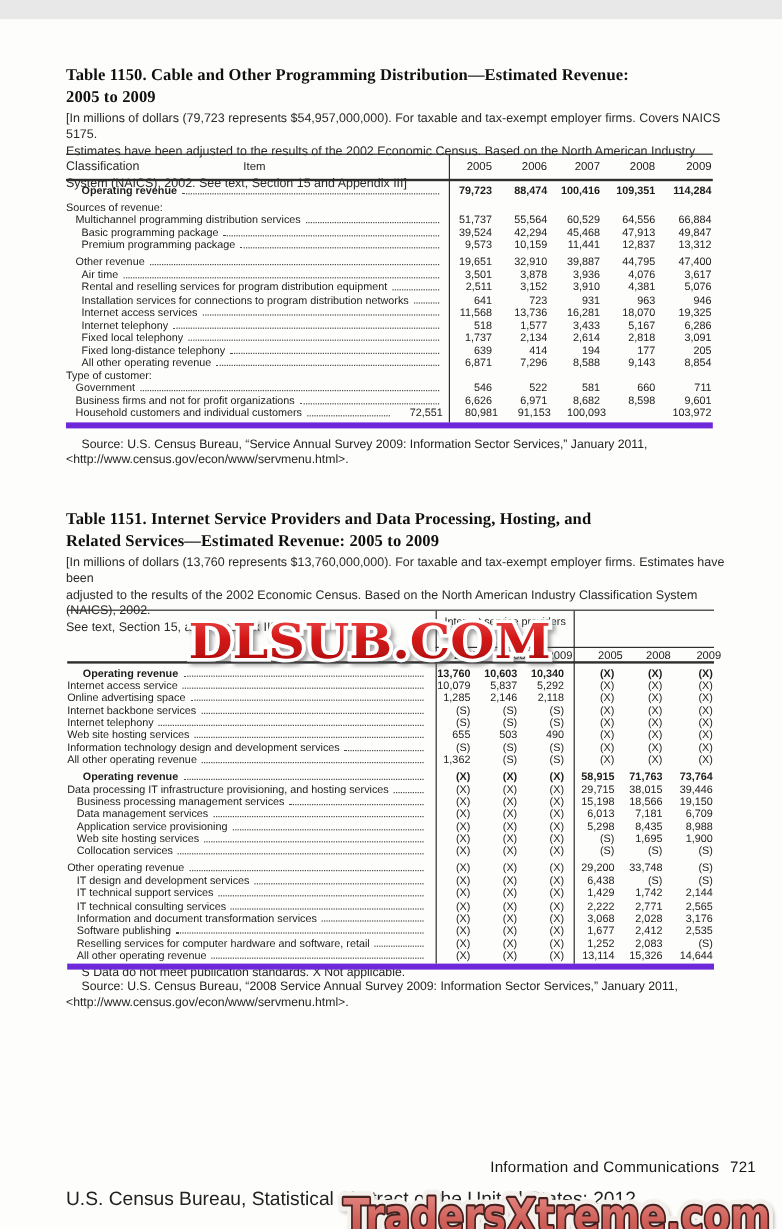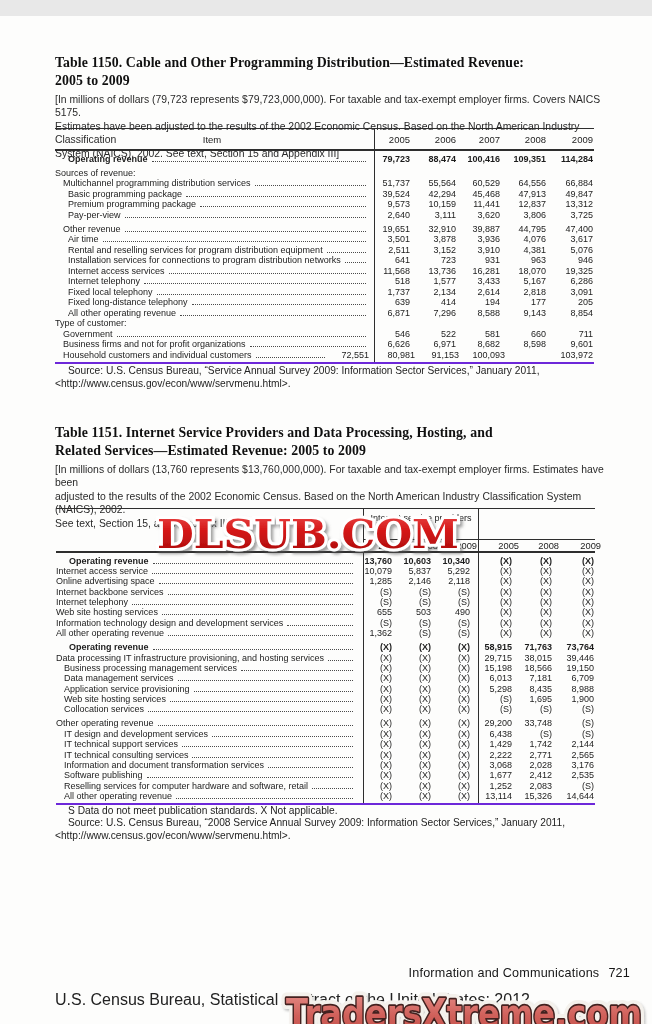--- a/index.html
+++ b/index.html
@@ -6,21 +6,21 @@
   .page{position:relative;width:652px;height:1024px;background:#fdfdfc;overflow:hidden;
         font-family:"Liberation Sans",sans-serif;color:#1c1c1c;margin:16px auto;}
   .abs{position:absolute;}
 
   
   .ttl{left:55px;width:566px;font-family:"Liberation Serif",serif;font-weight:700;
        font-size:13.8px;line-height:17.5px;color:#101010;letter-spacing:.1px;z-index:7;}
   .note{left:55px;width:554px;font-size:10.4px;line-height:13.4px;color:#2a2a2a;}
 
   
-  .tbl{border-top:1px solid #2e2e2e;border-bottom:2px solid #6d28d9;width:539px;z-index:1;}
+  .tbl{border-top:1px solid #2e2e2e;border-bottom:5px solid #6d28d9;width:539px;z-index:1;}
   .vrule{position:absolute;top:0;bottom:0;width:1px;background:#2e2e2e;}
   .trow{display:flex;align-items:baseline;height:10.5px;line-height:10.5px;font-size:9px;white-space:nowrap;}
   .trow.gap{margin-top:3.5px;}
   .trow.bold{font-weight:700;}
   .lbl{flex:0 1 auto;overflow:visible;}
   .leader{flex:1 1 4px;min-width:4px;border-bottom:1px dotted #4a4a4a;margin:0 3px 2px 4px;}
   .cell{flex:0 0 auto;text-align:right;padding-right:1px;}
 
   
   .t1150{left:55px;top:112px;}
@@ -59,21 +59,21 @@
 <body>
 
 <div class="page">
 
   <div class="abs ttl" style="top:38px">
     <div>Table 1150. Cable and Other Programming Distribution—Estimated Revenue:</div>
     <div>2005 to 2009</div>
   </div>
 
   <div class="abs note" style="top:77px">
-    <div>[In millions of dollars (79,723 represents $79,723,000,000). For taxable and tax-exempt employer firms. Covers NAICS 5175.</div>
+    <div>[In millions of dollars (79,723 represents $54,957,000,000). For taxable and tax-exempt employer firms. Covers NAICS 5175.</div>
     <div>Estimates have been adjusted to the results of the 2002 Economic Census. Based on the North American Industry Classification</div>
     <div>System (NAICS), 2002. See text, Section 15 and Appendix III]</div>
   </div>
 
   <div class="abs tbl t1150" style="position:absolute;">
     <div class="h1150" id="h1150">
       <span class="itemh">Item</span>
     <span class="cell" style="width: 41px;">2005</span>
         <span class="cell" style="width: 45px;">2006</span>
         <span class="cell" style="width: 43px;">2007</span>
@@ -112,29 +112,20 @@
           <span class="cell" style="width: 46px;">49,847</span>
         </div>
         <div class="trow">
           <span class="lbl" style="padding-left: 13px;">Premium programming package</span>
           <span class="leader"></span>
           <span class="cell" style="width: 41px;">9,573</span>
           <span class="cell" style="width: 45px;">10,159</span>
           <span class="cell" style="width: 43px;">11,441</span>
           <span class="cell" style="width: 45px;">12,837</span>
           <span class="cell" style="width: 46px;">13,312</span>
-        </div>
-        <div class="trow">
-          <span class="lbl" style="padding-left: 13px;">Pay-per-view</span>
-          <span class="leader"></span>
-          <span class="cell" style="width: 41px;">2,640</span>
-          <span class="cell" style="width: 45px;">3,111</span>
-          <span class="cell" style="width: 43px;">3,620</span>
-          <span class="cell" style="width: 45px;">3,806</span>
-          <span class="cell" style="width: 46px;">3,725</span>
         </div>
         <div class="trow gap">
           <span class="lbl" style="padding-left: 8px;">Other revenue</span>
           <span class="leader"></span>
           <span class="cell" style="width: 41px;">19,651</span>
           <span class="cell" style="width: 45px;">32,910</span>
           <span class="cell" style="width: 43px;">39,887</span>
           <span class="cell" style="width: 45px;">44,795</span>
           <span class="cell" style="width: 46px;">47,400</span>
         </div>

